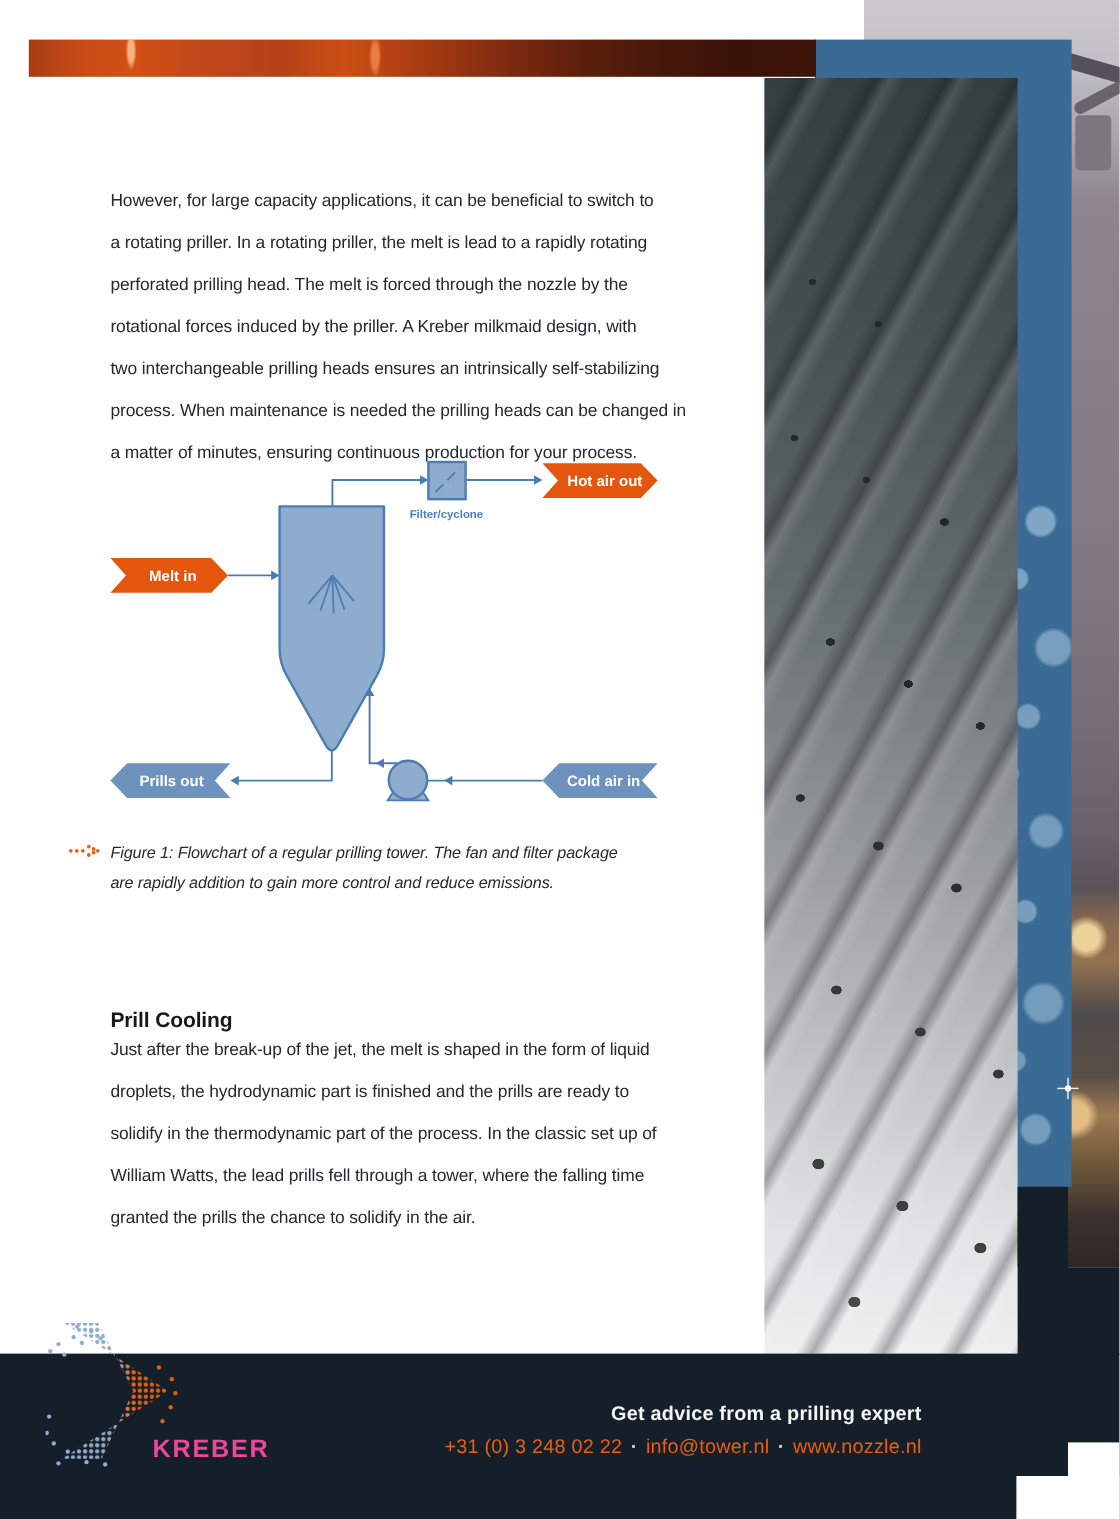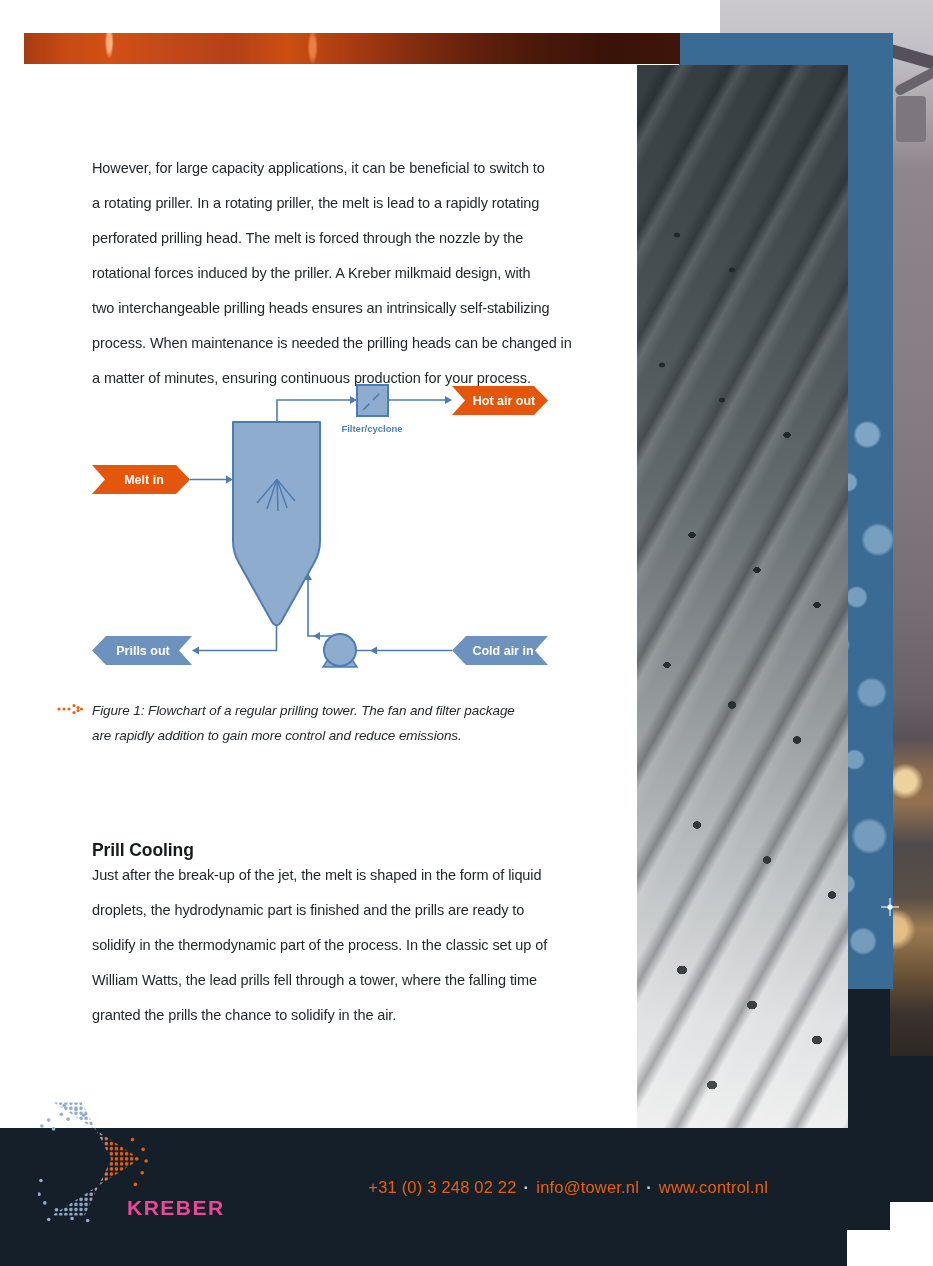--- a/index.html
+++ b/index.html
@@ -248,16 +248,17 @@
     <circle cx="108" cy="50" r="1.85"></circle>
       <circle cx="111" cy="62" r="1.85"></circle>
     <circle cx="107" cy="74" r="1.85"></circle>
       <circle cx="100" cy="86" r="1.85"></circle>
       <circle cx="97" cy="40" r="1.85"></circle>
   </g>
 </svg>
 
 <div class="abs brand">KREBER</div>
 <div class="abs f-right">
+  <div class="f-head">Get advice from a prilling expert</div>
   <div class="f-contact">
-    <a href="#">+31 (0) 3 248 02 22</a><span class="sep">·</span><a href="#">info@tower.nl</a><span class="sep">·</span><a href="#">www.control.nl</a>
+    <a href="#">+31 (0) 3 248 02 22</a><span class="sep">·</span><a href="#">info@tower.nl</a><span class="sep">·</span><a href="#">www.nozzle.nl</a>
   </div>
 </div>
 
 </body></html>

